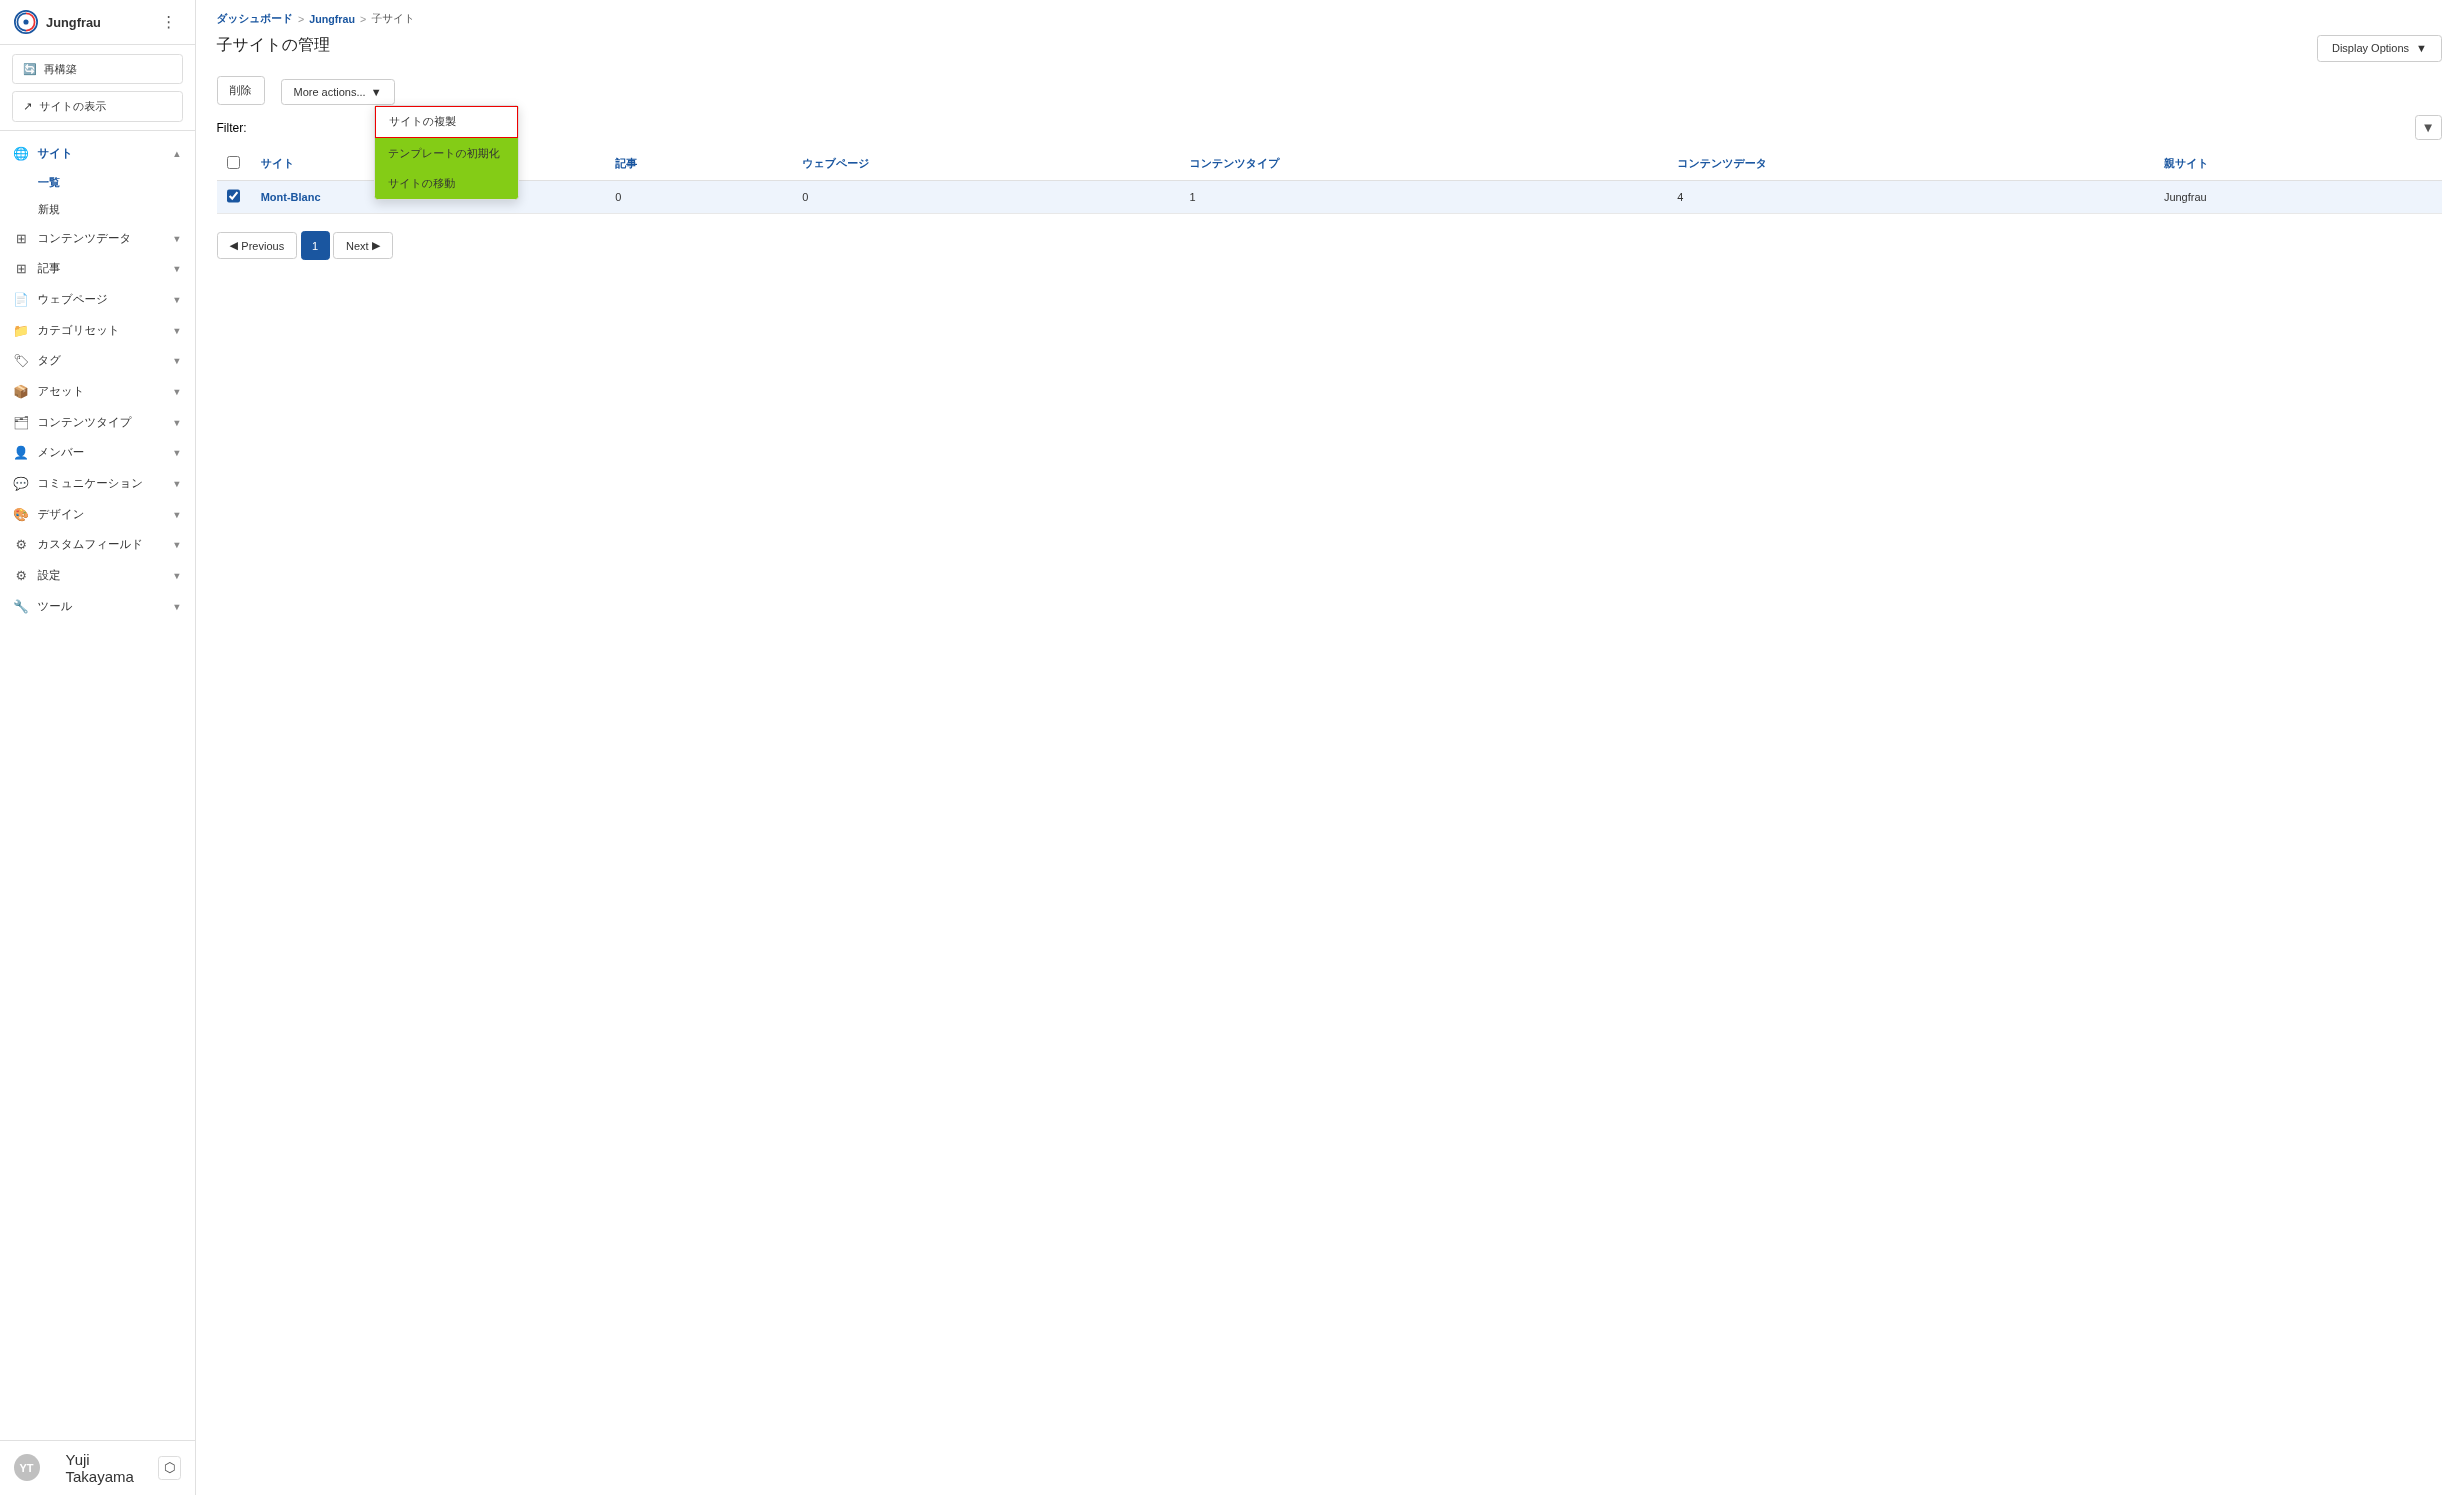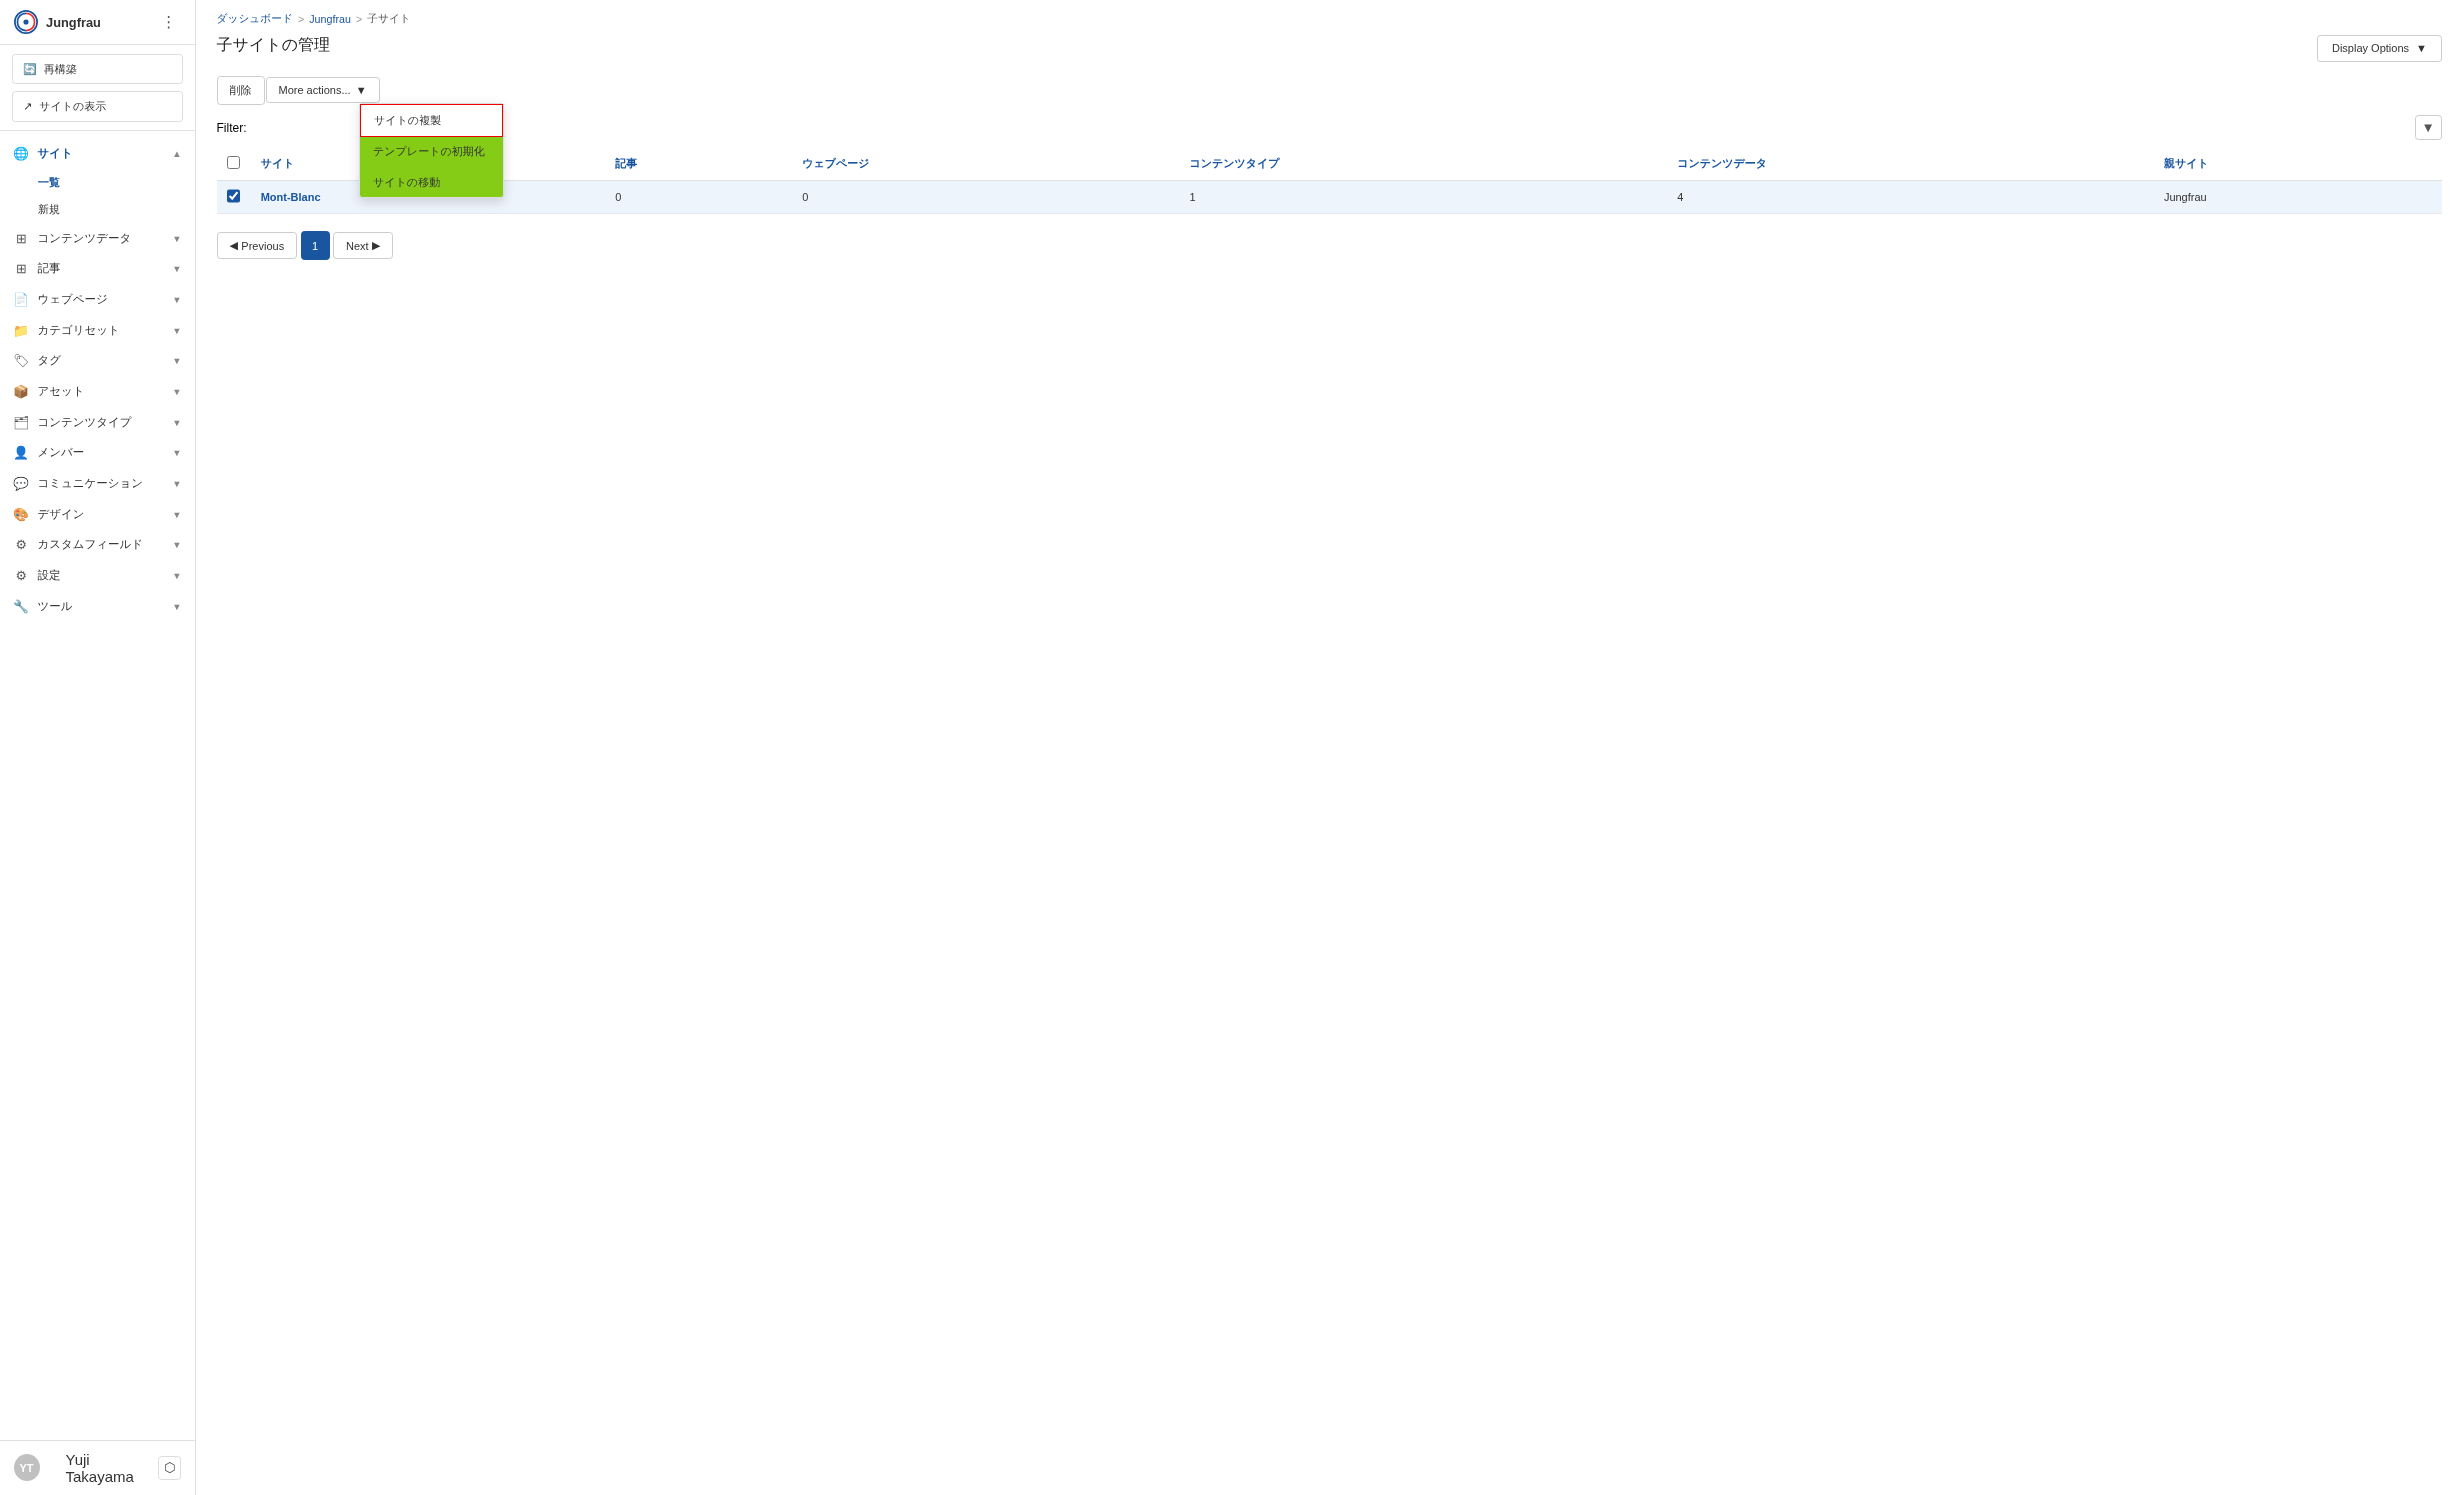--- a/index.html
+++ b/index.html
@@ -158,21 +158,21 @@
       background: #fff;
     }
     .breadcrumb {
       padding: 12px 20.5px 0;
       font-size: 10.7px;
       color: #555;
       display: flex;
       align-items: center;
       gap: 5.1px;
     }
-    .breadcrumb a { color: #1a56a0; text-decoration: none; }
+    .breadcrumb a { color: #1a56a0; text-decoration: none; font-weight: bold; }
     .breadcrumb-sep { color: #999; }
 
     .page-header {
       display: flex;
       align-items: flex-start;
       justify-content: space-between;
       padding: 8.5px 20.5px 13.6px;
     }
     .page-title {
       font-size: 16px;
@@ -188,22 +188,22 @@
       border-radius: 3.4px;
       background: #fff;
       cursor: pointer;
       font-size: 11px;
       color: #333;
     }
 
     .toolbar {
       padding: 0 20.5px 10.2px;
       display: flex;
-      align-items: center;
-      gap: 1px;
+      align-items: flex-end;
+      gap: 16px;
       position: relative;
     }
     .delete-btn {
       padding: 6px 12px;
       border: 0.9px solid #ccc;
       border-radius: 3.4px;
       background: #fff;
       cursor: pointer;
       font-size: 11px;
       color: #333;

